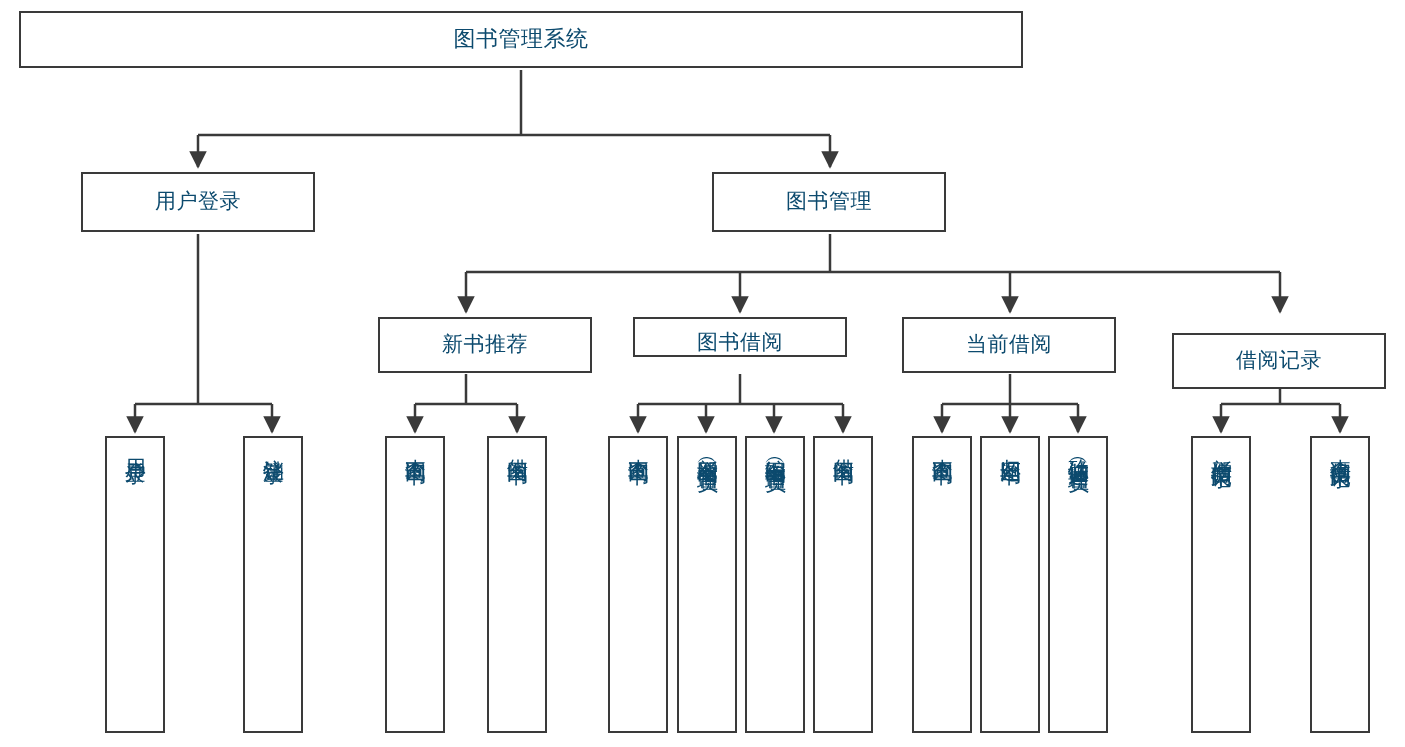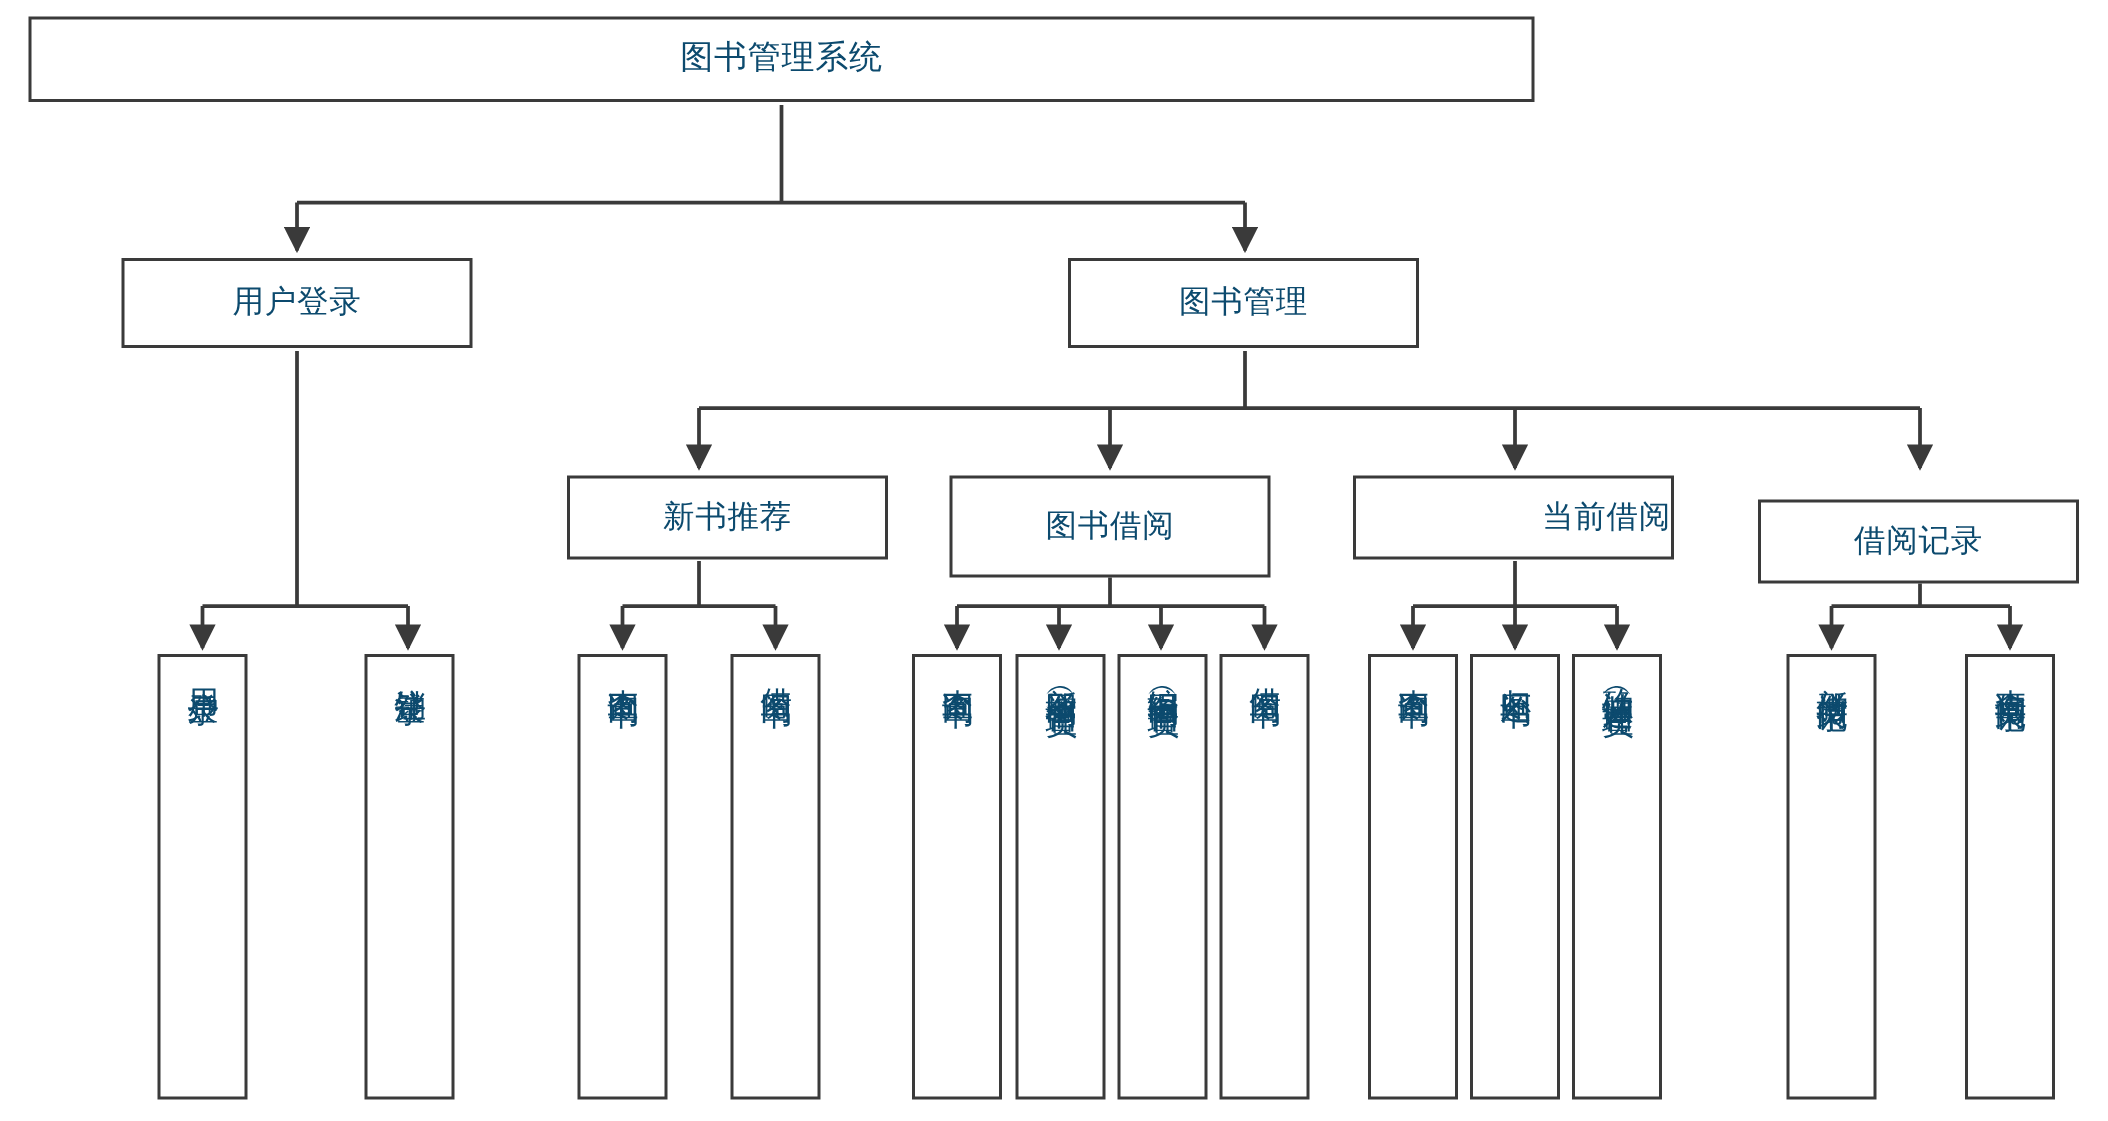--- a/index.html
+++ b/index.html
@@ -139,24 +139,24 @@
   <div class="node horiz" style="left:81px; top:172px; width:234px; height:60px;">
     <span class="lbl">用户登录</span>
   </div>
   <div class="node horiz" style="left:712px; top:172px; width:234px; height:60px;justify-content:center;">
     <span class="lbl">图书管理</span>
   </div>
 
   <div class="node horiz" style="left:362px; top:317px; width:214px; height:56px;margin-left:16px;">
     <span class="lbl">新书推荐</span>
   </div>
-  <div class="node horiz" style="left:633px; top:317px; width:214px; height:68px;">
+  <div class="node horiz" style="left:633px; top:317px; width:214px; height:40px;align-items:flex-end;">
     <span class="lbl">图书借阅</span>
   </div>
-  <div class="node horiz" style="left:902px; top:317px; width:214px; height:56px;justify-content:flex-end;">
+  <div class="node horiz" style="left:902px; top:317px; width:214px; height:56px;">
     <span class="lbl">当前借阅</span>
   </div>
   <div class="node horiz" style="left:1172px; top:317px; width:214px; height:56px;margin-top:16px;">
     <span class="lbl">借阅记录</span>
   </div>
 
   <div class="node vert" style="left:105px; top:436px; width:60px; height:297px;">
     <span class="lbl">用户登录</span>
   </div>
   <div class="node vert" style="left:243px; top:436px; width:60px; height:297px;">

